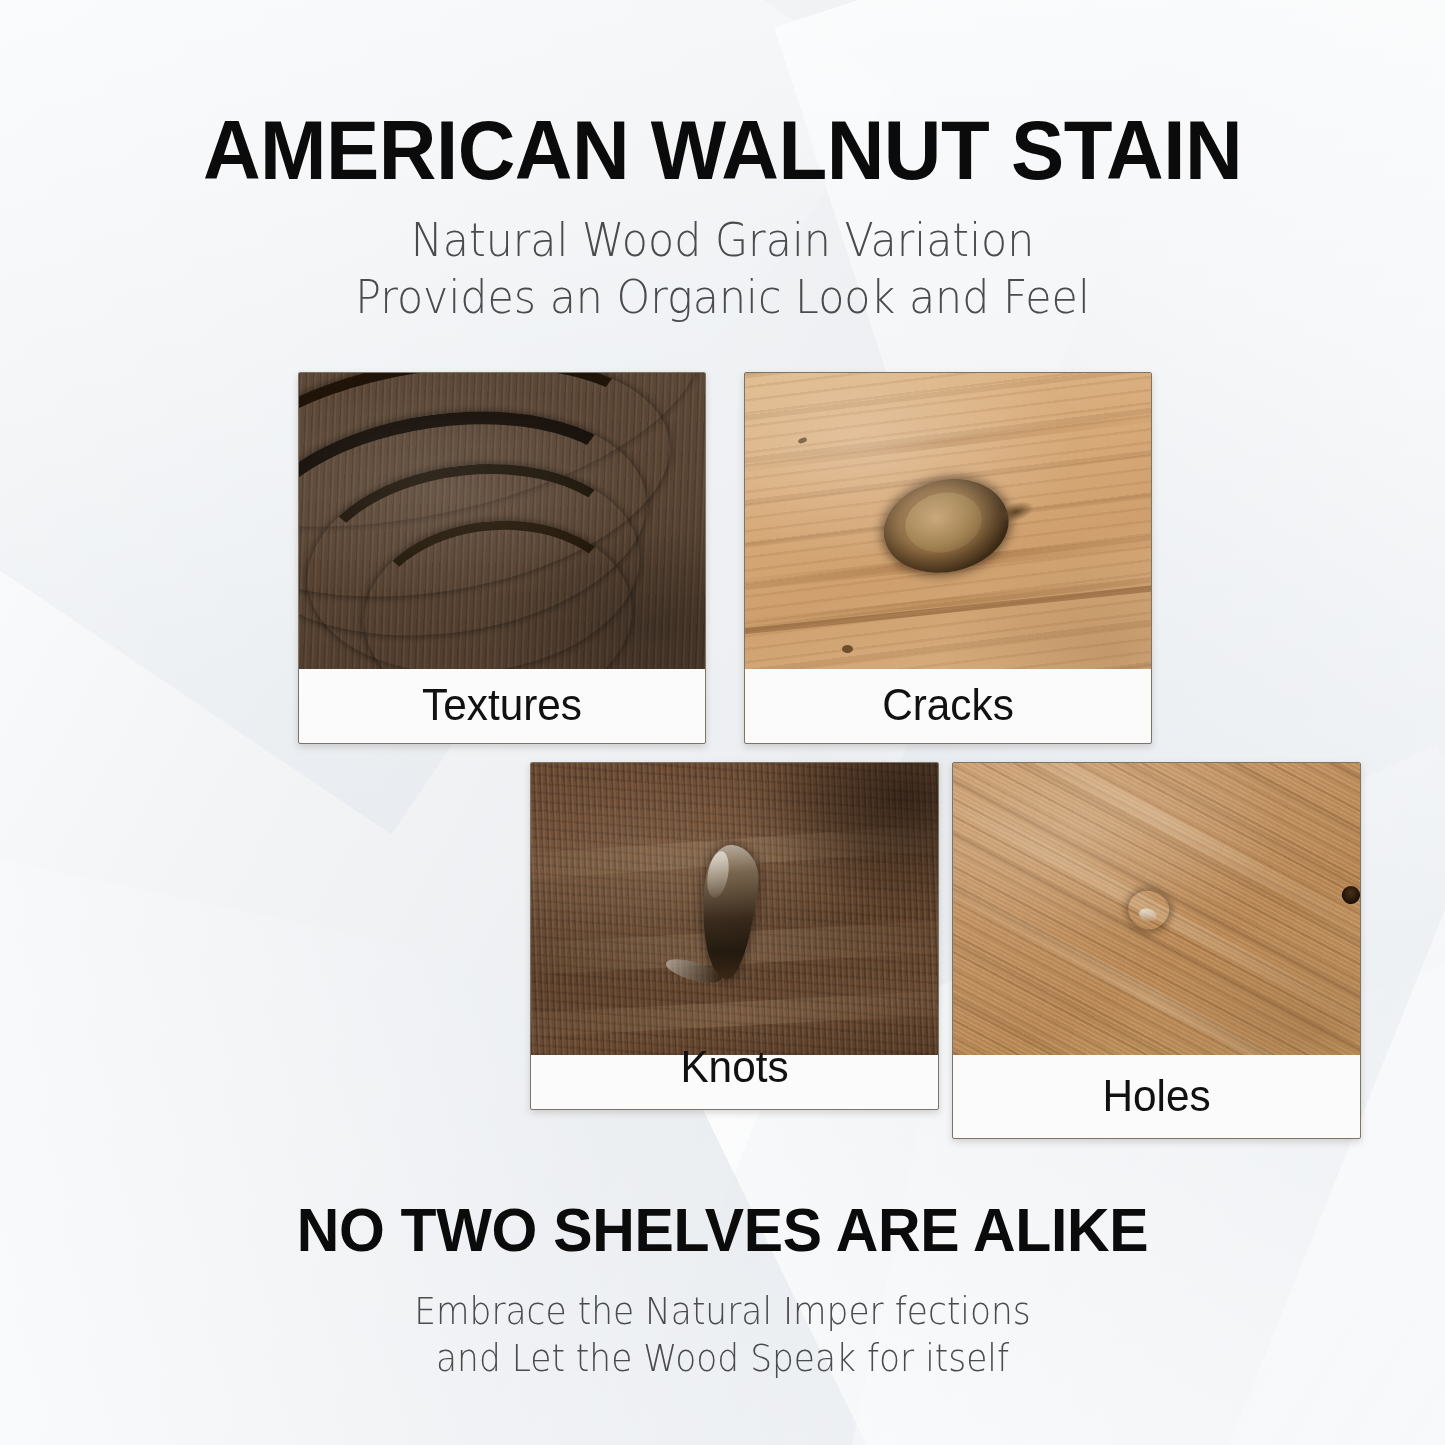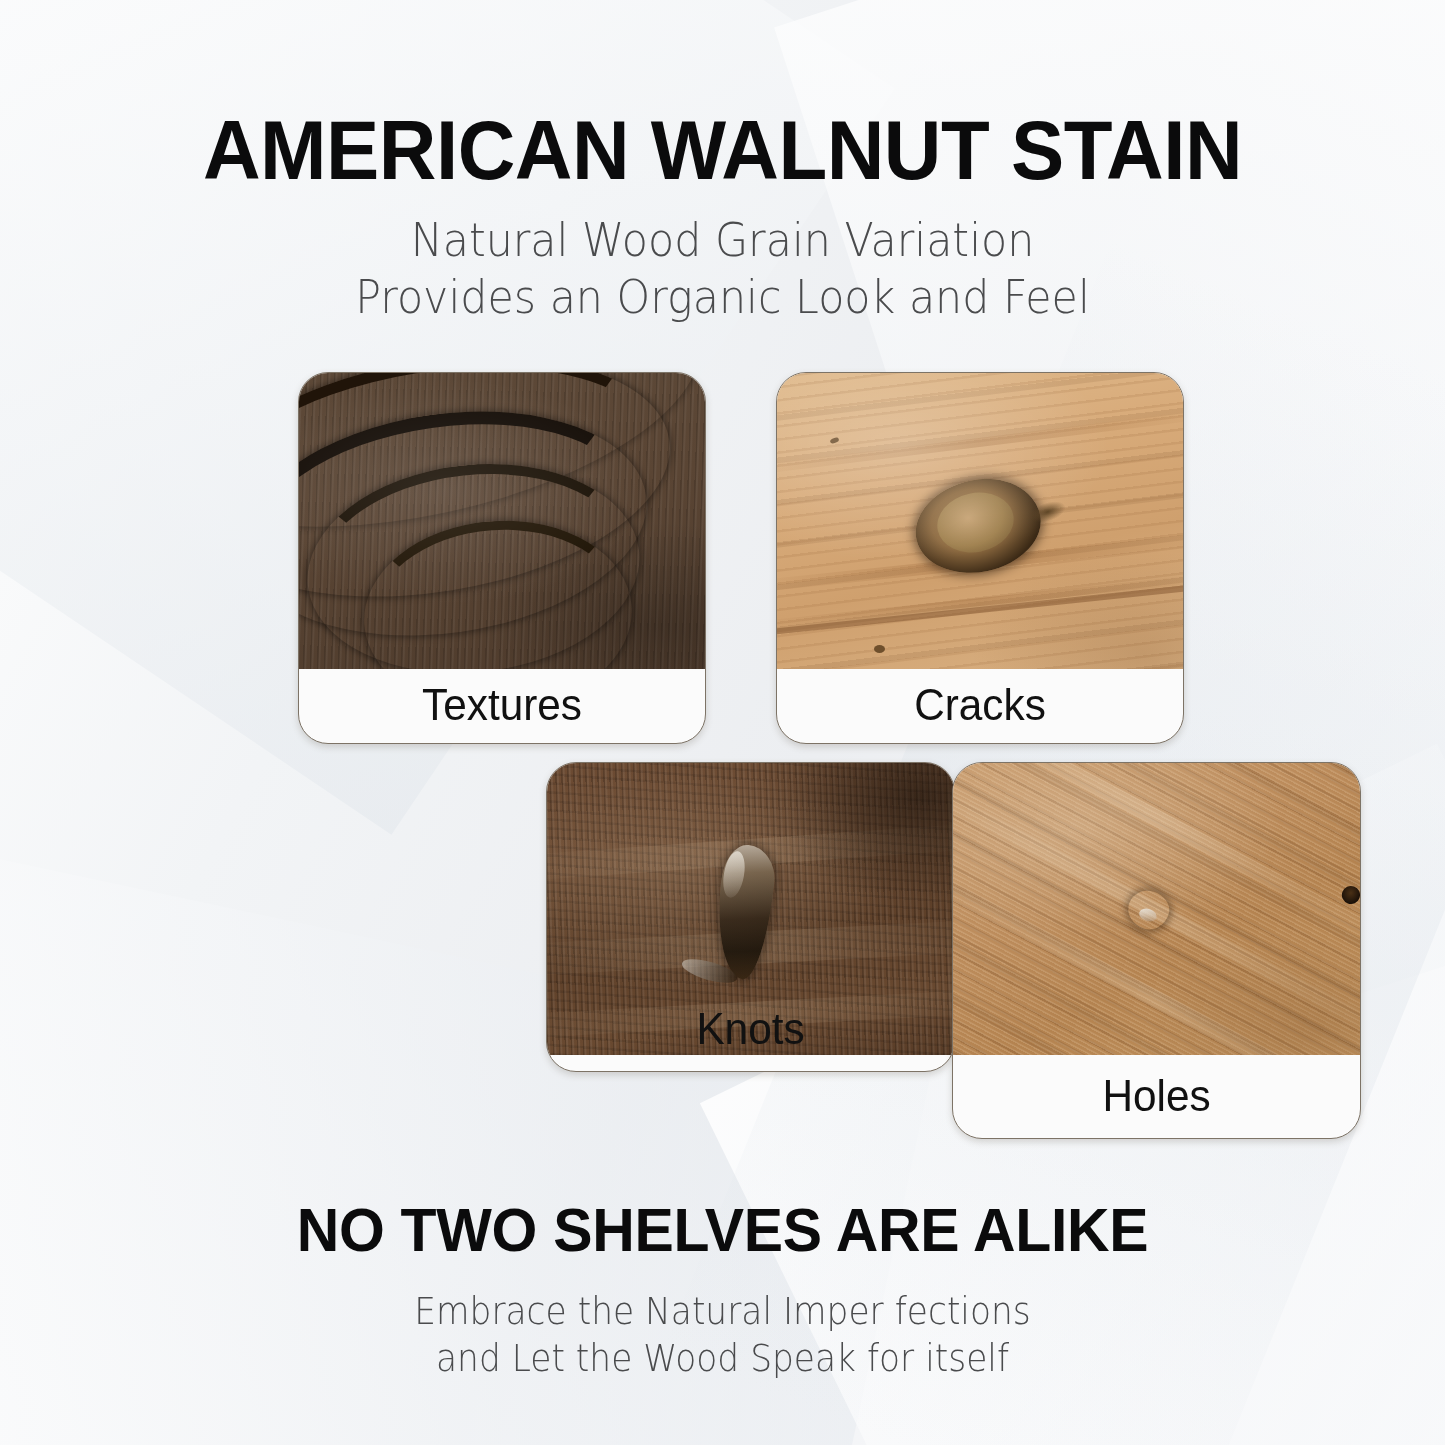--- a/index.html
+++ b/index.html
@@ -77,21 +77,21 @@
     font-weight:300;
     font-size:37px;
     line-height:47px;
     color:#4a4b4d;
     transform:scaleX(.93);
   }
 
   
   .card {
     position:absolute;
-    border-radius:30px;
+    border-radius:2px;
     background:#fbfbfb;
     border:1px solid #7d7366;
     overflow:hidden;
     box-shadow:0 3px 7px rgba(90,80,70,.22);
   }
   .card-img { position:absolute; left:0; right:0; top:0; overflow:hidden; }
   .card-label {
     position:absolute; left:0; right:0; bottom:0;
     display:flex; align-items:center; justify-content:center;
     color:#111;
@@ -317,40 +317,40 @@
         <div class="arc arc-a"></div>
         <div class="arc arc-b"></div>
         <div class="arc arc-c"></div>
         <div class="arc arc-d"></div>
         <div class="shine-t"></div>
       </div>
     </div>
     <div class="card-label" style="height:76px;">Textures</div>
   </div>
 
-  <div class="card" style="left:776px; top:372px; width:408px; height:372px;">
+  <div class="card" style="left:744px; top:372px; width:408px; height:372px;">
     <div class="card-img" style="height:296px;">
       <div class="wood w-cracks">
         <div class="cr-band cr-b1"></div>
         <div class="cr-band cr-b2"></div>
         <div class="cr-band cr-b3"></div>
         <div class="cr-edge"></div>
         <div class="knot-o"></div>
         <div class="knot-i"></div>
         <div class="knot-tail"></div>
         <div class="cr-dot cr-d1"></div>
         <div class="cr-dot cr-d2"></div>
         <div class="shine-c"></div>
       </div>
     </div>
     <div class="card-label" style="height:76px;">Cracks</div>
   </div>
 
 
-  <div class="card" style="left:530px; top:762px; width:409px; height:310px;margin-left:16px;">
+  <div class="card" style="left:530px; top:762px; width:409px; height:348px;">
     <div class="card-img" style="height:292px;">
       <div class="wood w-knots">
         <div class="kn-wave kn-w1"></div>
         <div class="kn-wave kn-w2"></div>
         <div class="kn-wave kn-w3"></div>
         <div class="kn-dark"></div>
         <div class="gouge"></div>
         <div class="gouge-hi"></div>
         <div class="gouge-tail"></div>
         <div class="shine-k"></div>

